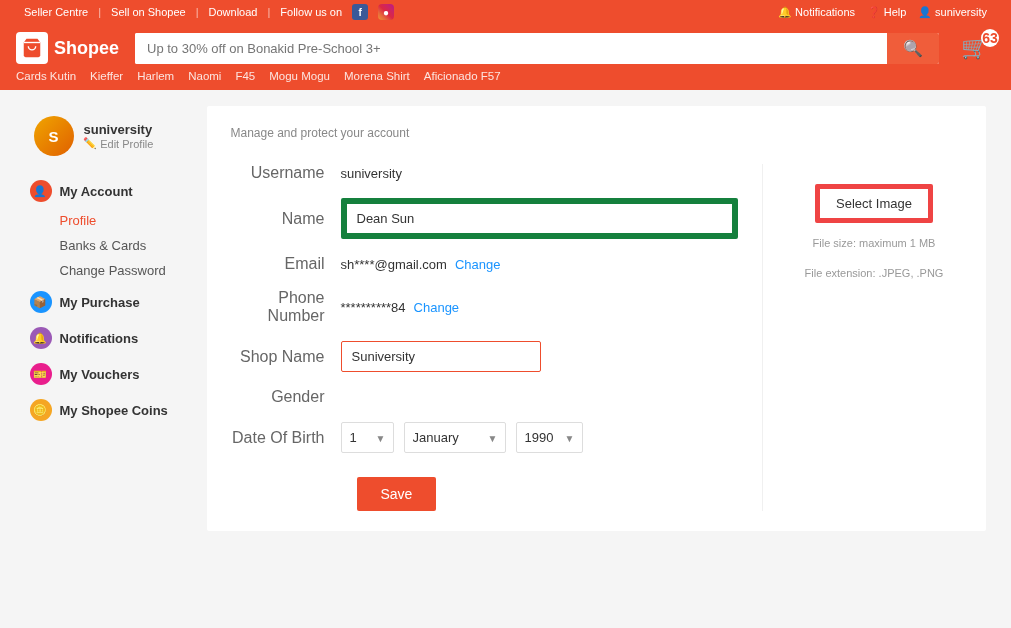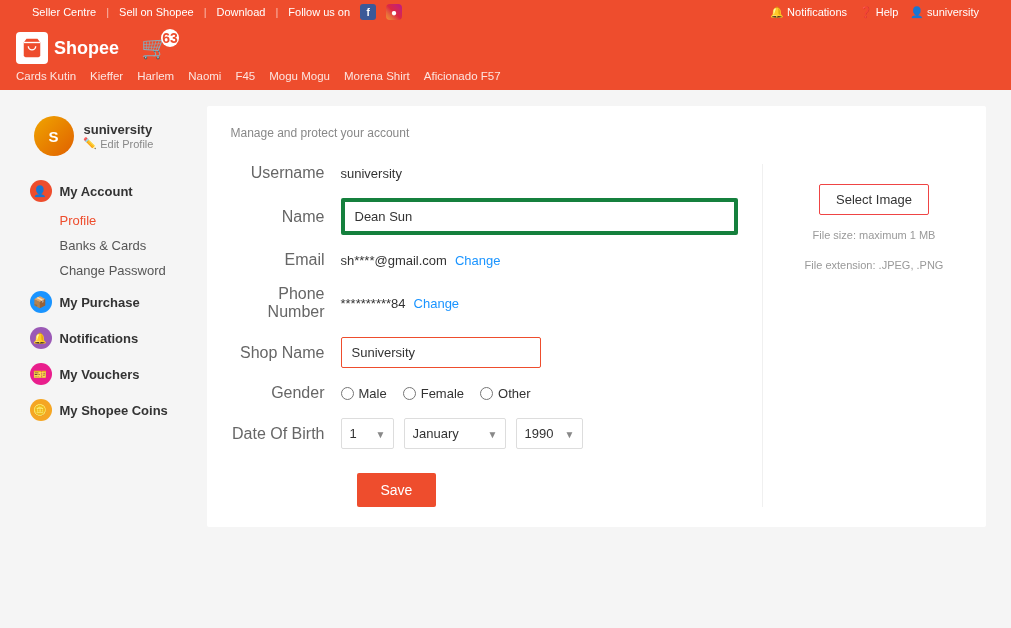--- a/index.html
+++ b/index.html
@@ -3,21 +3,21 @@
   <meta charset="utf-8">
   <style>
     * { box-sizing: border-box; margin: 0; padding: 0; }
     body { font-family: Arial, sans-serif; font-size: 13px; background: #f5f5f5; }
 
     
     .top-bar {
       background: #ee4d2d;
       color: white;
       font-size: 11px;
-      padding: 4px 32px;
+      padding: 4px 24px;
       display: flex;
       align-items: center;
       justify-content: space-between;
     }
     .top-bar-left { display: flex; gap: 10px; align-items: center; }
     .top-bar-left span { cursor: pointer; }
     .top-bar-left .sep { opacity: 0.6; }
     .top-bar-right { display: flex; gap: 12px; align-items: center; }
     .top-bar-right span { cursor: pointer; display: flex; align-items: center; gap: 3px; }
 
@@ -139,21 +139,21 @@
 
     .form-row {
       display: flex; align-items: center; margin-bottom: 16px;
     }
     .form-label {
       width: 110px; text-align: right; color: #666; font-size: 16px;
       padding-right: 16px; flex-shrink: 0;
     }
     .form-value { color: #333; font-size: 13px; }
     .form-input {
-      flex: 1; border: 4px solid #15803d; border-radius: 2px;
+      flex: 1; border: 6px solid #15803d; border-radius: 2px;
       padding: 7px 10px; font-size: 13px; outline: none; color: #333;
     }
     .form-input.highlighted { border: 1.5px solid #ee4d2d; }
 
     .change-link { color: #1a94ff; cursor: pointer; font-size: 13px; margin-left: 8px; text-decoration: none; }
 
     .gender-options { display: flex; gap: 16px; align-items: center; }
     .gender-option { display: flex; align-items: center; gap: 5px; cursor: pointer; font-size: 13px; color: #333; }
 
     .dob-selects { display: flex; gap: 10px; }
@@ -176,21 +176,21 @@
 
     
     .profile-avatar-large {
       width: 100px; height: 100px; border-radius: 50%;
       background: linear-gradient(135deg, #ee4d2d, #c0392b);
       display: flex; align-items: center; justify-content: center;
       overflow: hidden; position: relative;
     }
 
     .select-image-btn {
-      border: 1px solid #ef4444; background: white; border-radius: 2px;
+      border: 5px solid #ef4444; background: white; border-radius: 2px;
       padding: 7px 16px; font-size: 13px; cursor: pointer; color: #333;
     }
     .image-hint { font-size: 11px; color: #999; text-align: center; line-height: 1.6; }
 
     
     .social-icon {
       display: inline-flex; align-items: center; justify-content: center;
       width: 16px; height: 16px; border-radius: 3px;
       font-size: 10px; font-weight: bold; color: white;
     }
@@ -232,20 +232,24 @@
   <div class="logo">
     <div class="logo-bag">
       <svg width="22" height="22" viewBox="0 0 24 24" fill="#ee4d2d">
         <path d="M6 2L3 6v14a2 2 0 002 2h14a2 2 0 002-2V6l-3-4z"></path>
         <line x1="3" y1="6" x2="21" y2="6" stroke="white" stroke-width="1.5"></line>
         <path d="M16 10a4 4 0 01-8 0" fill="none" stroke="white" stroke-width="1.5"></path>
       </svg>
     </div>
     <span>Shopee</span>
   </div>
+  <div class="search-bar">
+    <input type="text" placeholder="Up to 30% off on Bonakid Pre-School 3+" style="">
+    <button>🔍</button>
+  </div>
   <div class="cart-icon">
     🛒
     <span class="cart-badge">63</span>
   </div>
 </div>
 
 <div class="sub-nav">
   <a href="#">Cards Kutin</a>
   <a href="#">Kieffer</a>
   <a href="#">Harlem</a>
@@ -327,34 +331,20 @@
           <a class="change-link">Change</a>
         </div>
 
         <div class="form-row">
           <span class="form-label">Shop Name</span>
           <input type="text" class="form-input highlighted" style="max-width: 200px;" value="Suniversity">
         </div>
 
         <div class="form-row">
           <span class="form-label">Gender</span>
-          <div class="gender-options">
-            <label class="gender-option">
-              <input type="radio" name="gender" style="">
-              <span>Male</span>
-            </label>
-            <label class="gender-option">
-              <input type="radio" name="gender" style="">
-              <span>Female</span>
-            </label>
-            <label class="gender-option">
-              <input type="radio" name="gender" style="">
-              <span>Other</span>
-            </label>
-          </div>
         </div>
 
         <div class="form-row">
           <span class="form-label">Date Of Birth</span>
           <div class="dob-selects">
             <div class="select-wrapper">
               <select><option value="1">1</option><option value="2">2</option><option value="3">3</option><option value="4">4</option><option value="5">5</option><option value="6">6</option><option value="7">7</option><option value="8">8</option><option value="9">9</option><option value="10">10</option><option value="11">11</option><option value="12">12</option><option value="13">13</option><option value="14">14</option><option value="15">15</option><option value="16">16</option><option value="17">17</option><option value="18">18</option><option value="19">19</option><option value="20">20</option><option value="21">21</option><option value="22">22</option><option value="23">23</option><option value="24">24</option><option value="25">25</option><option value="26">26</option><option value="27">27</option><option value="28">28</option><option value="29">29</option><option value="30">30</option><option value="31">31</option></select>
             </div>
             <div class="select-wrapper">
               <select><option value="January">January</option><option value="February">February</option><option value="March">March</option><option value="April">April</option><option value="May">May</option><option value="June">June</option><option value="July">July</option><option value="August">August</option><option value="September">September</option><option value="October">October</option><option value="November">November</option><option value="December">December</option></select>

